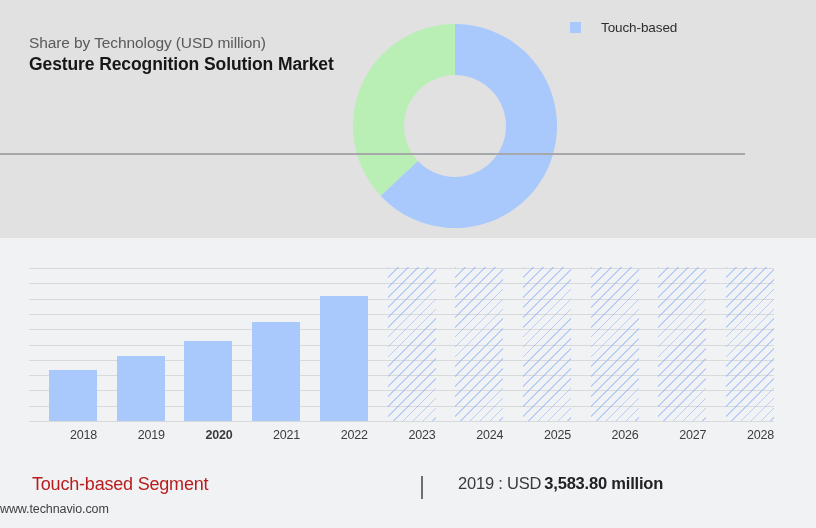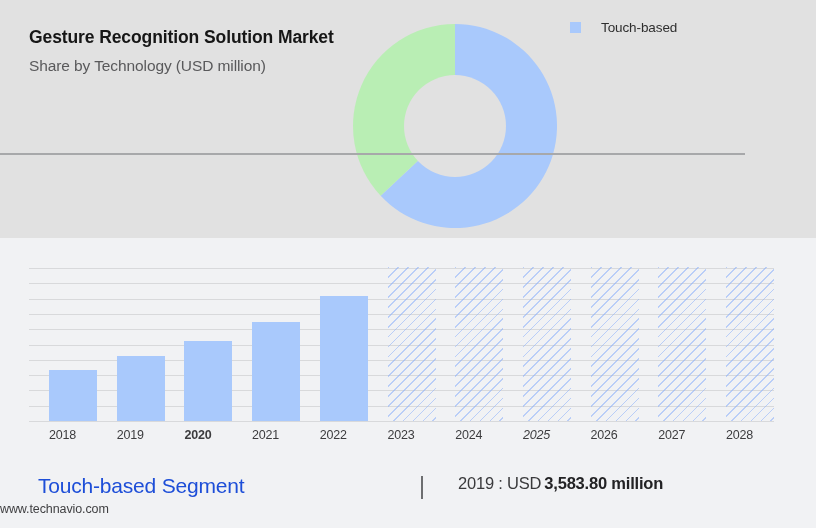--- a/index.html
+++ b/index.html
@@ -113,35 +113,35 @@
   #x-axis {
     position: absolute;
     left: 29px; top: 428px;
     width: 745px; height: 20px;
   }
   .x-tick {
     position: absolute;
     top: 0;
     font-size: 12.5px;
     color: #3c3c3e;
-    text-align: left;
+    text-align: right;
     letter-spacing: -0.2px;
   }
 
   
   #footer {
     position: absolute;
     left: 0; top: 462px;
     width: 816px; height: 66px;
   }
   #footer-segment {
     position: absolute;
-    left: 38px; top: 12px;
-    font-size: 21px;
-    color: #1d4ed8;
+    left: 32px; top: 12px;
+    font-size: 18px;
+    color: #b91c1c;
     letter-spacing: -0.2px;
   }
   #footer-divider {
     position: absolute;
     left: 421px; top: 14px;
     width: 2px; height: 23px;
     background: #6d6e70;
   }
   #footer-value {
     position: absolute;
@@ -166,22 +166,22 @@
     color: #3f3f41;
     letter-spacing: -0.1px;
   }
 </style>
 </head>
 <body>
 
 <div id="header-band">
 
   <div id="title-block">
+    <div id="chart-subtitle">Share by Technology (USD million)</div>
     <div id="chart-title">Gesture Recognition Solution Market</div>
-    <div id="chart-subtitle">Share by Technology (USD million)</div>
   </div>
 
   <div id="donut-wrap">
     <svg id="donut-svg" width="204" height="204" viewBox="0 0 204 204">
       <g>
         <path id="slice-0" d="M 102 102 L 102.00 0.00 A 102 102 0 1 1 27.65 171.82 Z" fill="#a9c9fc"></path>
       </g>
       <g>
         <path id="slice-1" d="M 102 102 L 27.65 171.82 A 102 102 0 0 1 102.00 0.00 Z" fill="#b9eeb4"></path>
       </g>
@@ -224,21 +224,21 @@
   </div>
 <div id="baseline"></div>
 <div id="x-axis">
     <div class="x-tick" style="left: 20px; width: 48px;">2018</div>
     <div class="x-tick" style="left: 87.7px; width: 48px;">2019</div>
     <div class="x-tick" style="left: 155.4px; width: 48px; font-weight: bold;">2020</div>
     <div class="x-tick" style="left: 223.1px; width: 48px;">2021</div>
     <div class="x-tick" style="left: 290.8px; width: 48px;">2022</div>
     <div class="x-tick" style="left: 358.5px; width: 48px;">2023</div>
     <div class="x-tick" style="left: 426.2px; width: 48px;">2024</div>
-    <div class="x-tick" style="left: 493.9px; width: 48px; font-style: italic;">2025</div>
+    <div class="x-tick" style="left: 493.9px; width: 48px;">2025</div>
     <div class="x-tick" style="left: 561.6px; width: 48px;">2026</div>
     <div class="x-tick" style="left: 629.3px; width: 48px;">2027</div>
     <div class="x-tick" style="left: 697px; width: 48px;">2028</div>
   </div>
 
 <div id="footer">
   <div id="footer-segment">Touch-based Segment</div>
   <div id="footer-divider"></div>
   <div id="footer-value">
     <span id="footer-value-prefix">2019 : USD</span><span id="footer-value-amount">3,583.80 million</span>

